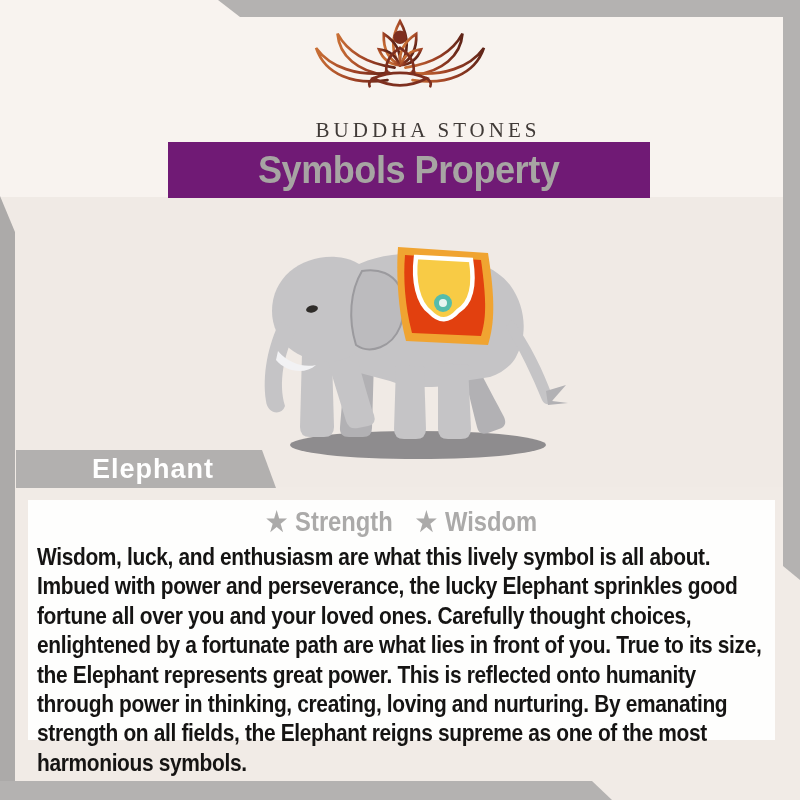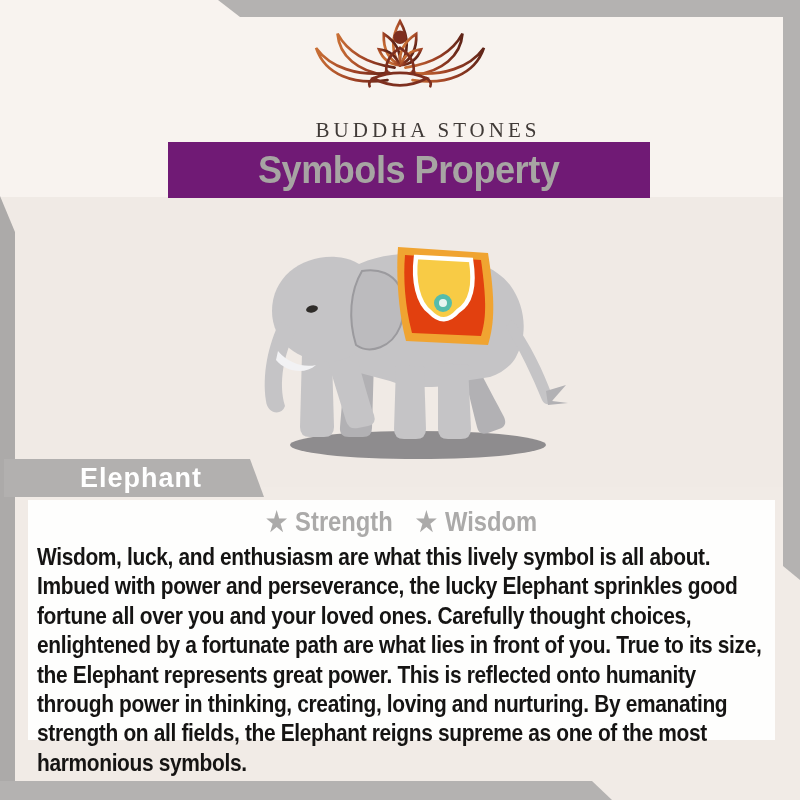--- a/index.html
+++ b/index.html
@@ -38,23 +38,23 @@
   .title-band span{
     font-size:38px;font-weight:bold;color:#A7A5A3;letter-spacing:-0.5px;
     transform:scaleX(0.95);
   }
 
   
   .elephant{position:absolute;left:250px;top:215px;width:320px;height:245px;}
 
   
   .name-band{
-    position:absolute;left:4px;top:450px;width:260px;height:38px;background:#B2B0AF;
+    position:absolute;left:16px;top:450px;width:260px;height:38px;background:#B2B0AF;
     clip-path:polygon(0 0,246px 0,100% 100%,0 100%);
-    display:flex;align-items:center;margin-top:9px;
+    display:flex;align-items:center;
   }
   .name-band span{
     margin-left:76px;color:#FFFFFF;font-size:27px;font-weight:bold;letter-spacing:1px;
   }
 
   
   .panel{position:absolute;left:28px;top:500px;width:747px;height:240px;background:#FEFEFD;}
   .traits{
     margin-top:5px;height:34px;display:flex;justify-content:center;align-items:center;
     gap:26px;transform:scaleX(0.88);

